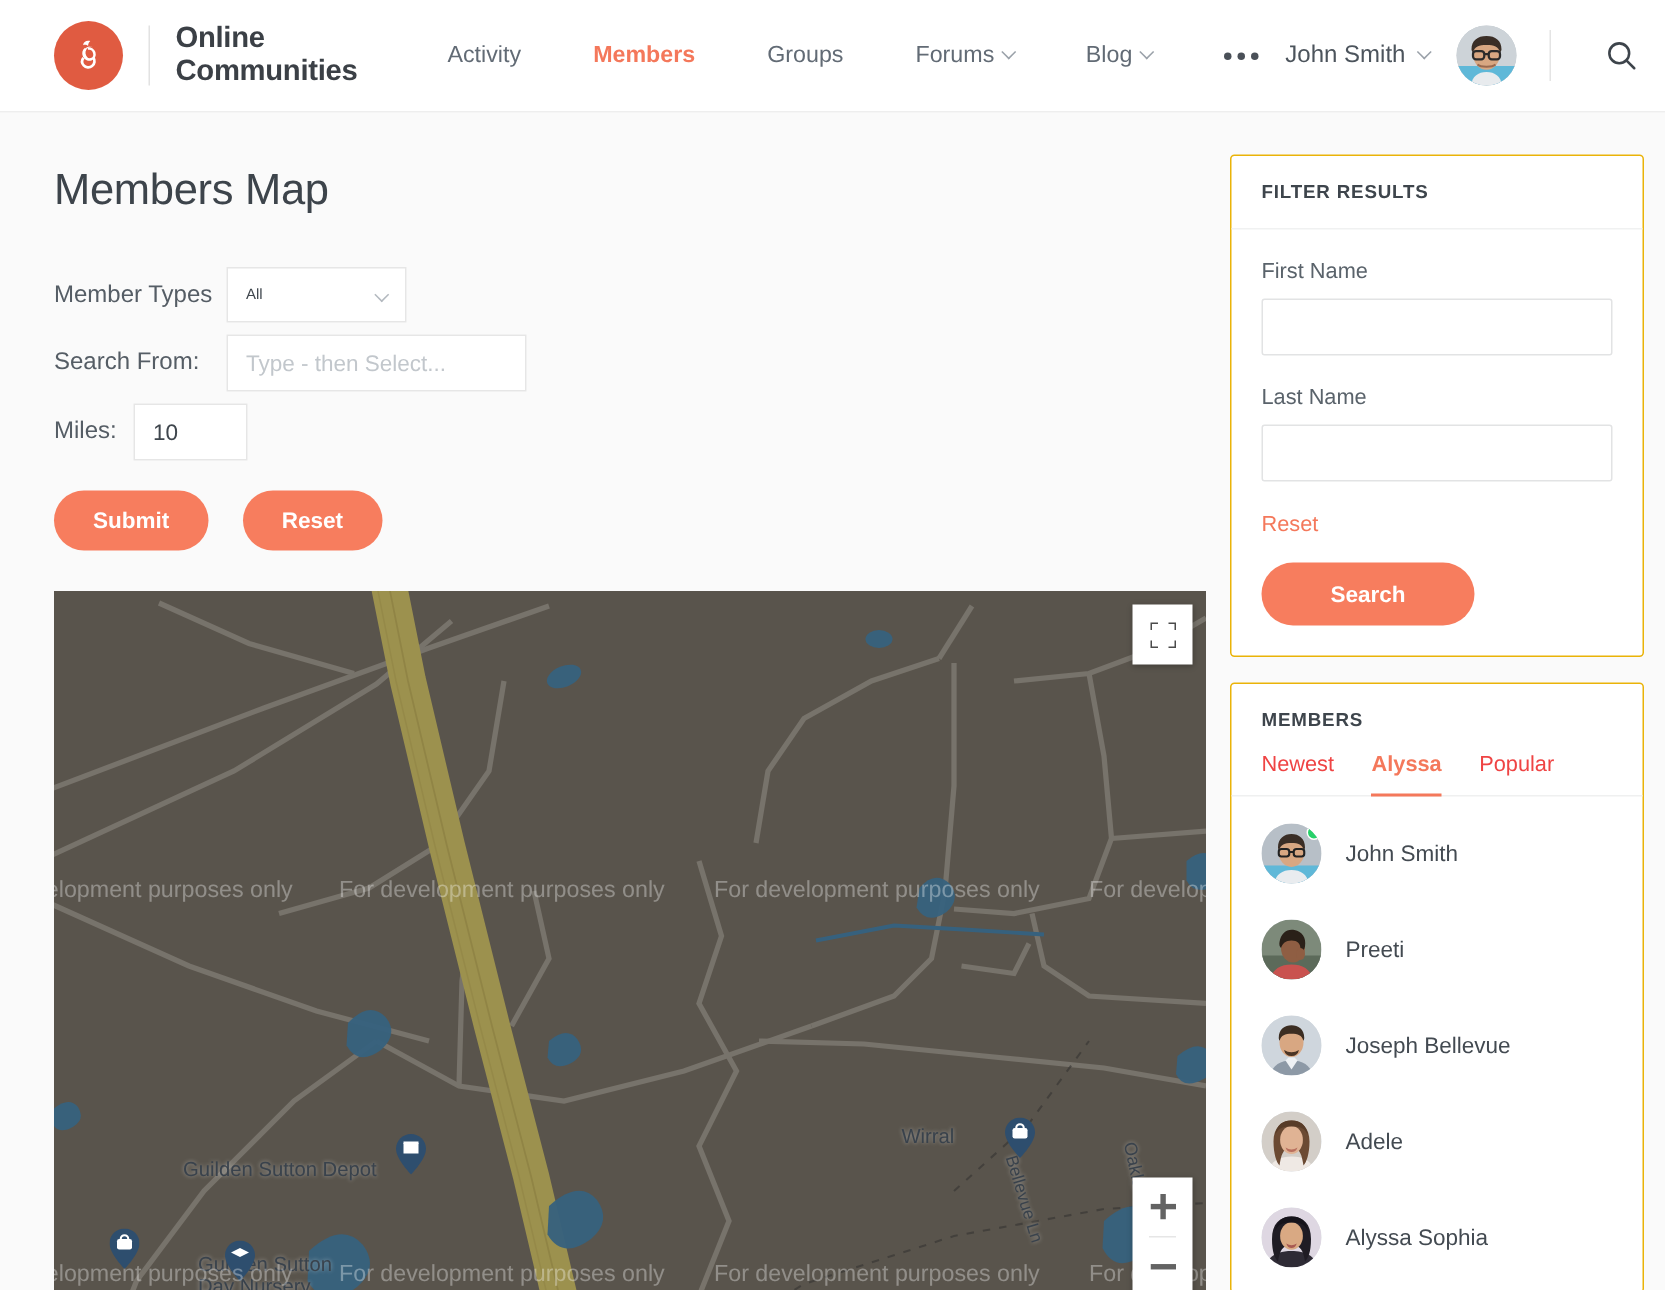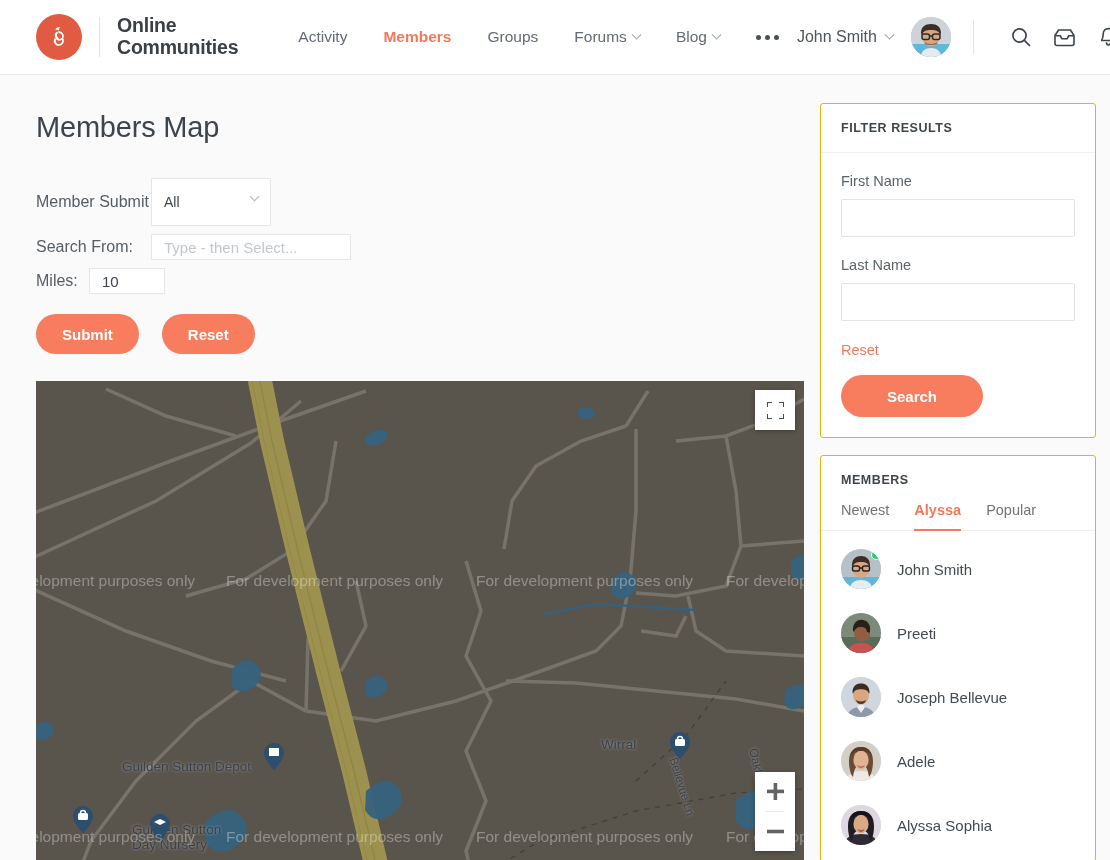--- a/index.html
+++ b/index.html
@@ -33,21 +33,21 @@
   .brand-divider {
     width: 1px; height: 40px; background: #e2e2e2; margin: 0 17px;
   }
   .brand-name {
     font-size: 19.5px; font-weight: 700; color: #3b4046;
     line-height: 1.12; letter-spacing: -0.2px;
   }
   .brand-name span { display: block; }
 
   .primary-nav {
-    display: flex; align-items: center; margin-left: 42px; gap: 0;
+    display: flex; align-items: center; margin-left: 42px; gap: 12px;
   }
   .nav-item {
     font-size: 15.5px; color: #626b75; padding: 0 18px;
     cursor: pointer; display: flex; align-items: center; gap: 6px;
     white-space: nowrap;
   }
   .nav-item.active { color: #f4785b; font-weight: 600; }
   .caret {
     display: inline-block; width: 7px; height: 7px;
     border-right: 1.6px solid #9aa1a9; border-bottom: 1.6px solid #9aa1a9;
@@ -98,32 +98,32 @@
     margin: 0 0 34px 0; letter-spacing: -0.2px;
   }
 
   
   .form-row { display: flex; align-items: center; margin-bottom: 8px; }
   .form-label {
     font-size: 16px; color: #555d65; white-space: nowrap;
   }
   .sel-wrap { position: relative; }
   .sel-box {
-    width: 120px; height: 48px; background: #fff; border: 1px solid #e6e6e6;
-    font-size: 14px; color: #3f464d; padding: 0 12px;
+    width: 120px; height: 37px; background: #fff; border: 1px solid #e6e6e6;
+    font-size: 10px; color: #3f464d; padding: 0 12px;
     display: flex; align-items: center; cursor: pointer;
   }
   .sel-caret {
     position: absolute; right: 13px; top: 15px;
     width: 7px; height: 7px;
     border-right: 1.4px solid #b3b9bf; border-bottom: 1.4px solid #b3b9bf;
     transform: rotate(45deg);
   }
   .text-in {
-    height: 26px; background: #fff; border: 1px solid #e6e6e6;
+    height: 38px; background: #fff; border: 1px solid #e6e6e6;
     font-size: 15px; color: #3f464d; padding: 0 12px;
     font-family: "Liberation Sans", sans-serif; outline: none;
   }
   .text-in::placeholder { color: #c2c7cc; }
   .in-search-from { width: 200px; }
   .in-miles { width: 76px; }
 
   .btn-row { display: flex; gap: 23px; margin-top: 20px; }
   .pill-btn {
     border: none; border-radius: 20px; height: 40px;
@@ -204,21 +204,21 @@
     border: none; border-radius: 21px; height: 42px; width: 142px;
     background: #f77d5e; color: #fff; font-size: 15px; font-weight: 600;
     cursor: pointer; font-family: "Liberation Sans", sans-serif;
   }
 
   .tabs {
     display: flex; gap: 25px; border-bottom: 1px solid #eff0f0;
     padding: 0 20px; margin-top: -2px;
   }
   .tab {
-    font-size: 14.5px; color: #737373; padding: 4px 0 11px 0;
+    font-size: 14.5px; color: #ef4444; padding: 4px 0 11px 0;
     cursor: pointer; border-bottom: 2px solid transparent; margin-bottom: -1px;
   }
   .tab.active { color: #f4785b; font-weight: 600; border-bottom-color: #f4785b; }
 
   .member-list { padding: 6px 20px 4px 20px; }
   .member-row {
     display: flex; align-items: center; gap: 16px; padding: 12px 0; cursor: pointer;
   }
   .m-avatar {
     width: 40px; height: 40px; border-radius: 50%; position: relative;
@@ -326,21 +326,21 @@
 
 <div class="page">
 
   <div class="content-col">
 
     <h1 class="page-title">Members Map</h1>
 
     <div>
 
       <div class="form-row">
-        <label class="form-label" style="width:115px">Member Submit</label>
+        <label class="form-label" style="width:115px">Member Types</label>
         <div class="sel-wrap">
           <div class="sel-box">
             <span>All</span>
           </div>
           <i class="sel-caret"></i>
         </div>
       </div>
 
       <div class="form-row">
         <label class="form-label" style="width:115px">Search From:</label>

